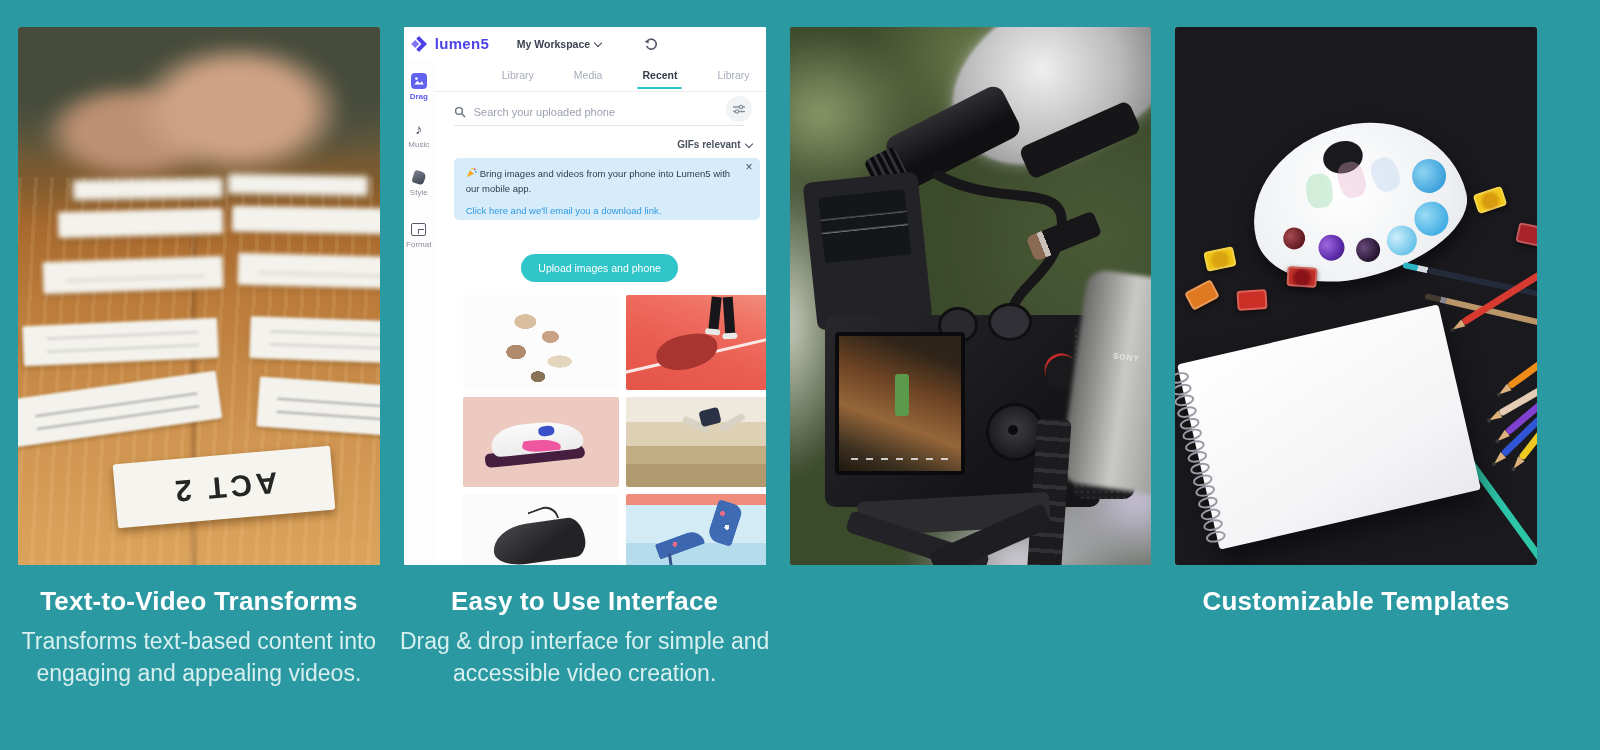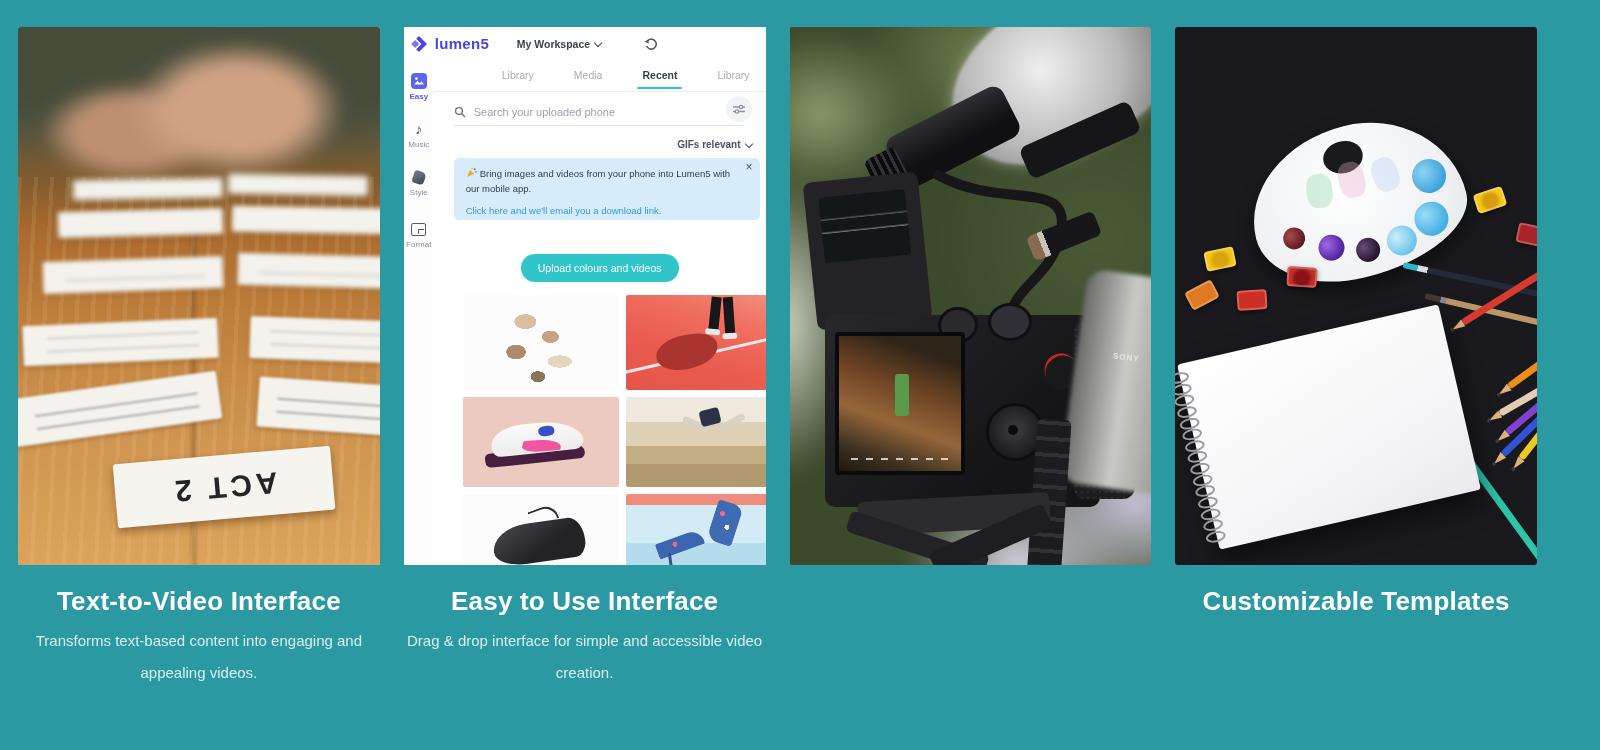--- a/index.html
+++ b/index.html
@@ -2,21 +2,21 @@
 <html><head>
 <meta charset="utf-8">
 <style>
   html,body{margin:0;padding:0;}
   body{width:1600px;height:750px;overflow:hidden;background:#2a99a2;font-family:"Liberation Sans",sans-serif;}
   .features{display:flex;gap:24px;padding:27px 63px 0 18px;}
   .feature{flex:1;min-width:0;}
   .card{position:relative;height:538px;overflow:hidden;background:#fff;border-radius:2px;}
   .caption{text-align:center;margin:0 -18px;}
   .cap-title{margin-top:21px;font-size:26px;font-weight:700;color:#ffffff;letter-spacing:.2px;}
-  .cap-desc{margin:8px auto 0;max-width:378px;font-size:15px;line-height:32px;color:#d8efef;}
+  .cap-desc{margin:8px auto 0;max-width:378px;font-size:23px;line-height:32px;color:#d8efef;}
 
   
   .tc-blur{position:absolute;inset:-14px;filter:blur(7px);
     background:
       radial-gradient(150px 95px at 60% 17%, #cfa284 0 45%, transparent 72%),
       radial-gradient(130px 70px at 33% 21%, #bd9072 0 45%, transparent 72%),
       radial-gradient(420px 150px at 50% 6%, #474c3a 0 55%, transparent 85%),
       linear-gradient(180deg,#4c5040 0%,#565b49 16%,#7e5a2e 29%,#a96a2d 38%,#bc7c3a 52%,#cf9450 74%,#dca55c 100%);}
   .tc-wood{position:absolute;left:0;right:0;top:150px;bottom:0;
     background:repeating-linear-gradient(93deg, rgba(255,228,184,.10) 0 4px, transparent 4px 16px),
@@ -214,21 +214,21 @@
       <div class="slip slip-lines" style="left:220px;top:228px;width:170px;height:32px;transform:rotate(1.5deg);filter:blur(2px);"></div>
       <div class="slip slip-lines" style="left:5px;top:295px;width:195px;height:40px;transform:rotate(-2.5deg);filter:blur(1.6px);"></div>
       <div class="slip slip-lines" style="left:232px;top:292px;width:165px;height:42px;transform:rotate(2deg);filter:blur(1.6px);"></div>
       <div class="slip slip-lines" style="left:-8px;top:358px;width:210px;height:48px;transform:rotate(-8deg);filter:blur(1.2px);"></div>
       <div class="slip slip-lines" style="left:240px;top:355px;width:160px;height:50px;transform:rotate(4deg);filter:blur(1.2px);"></div>
       <div class="act2">
           <span>ACT 2</span>
         </div>
     </div>
     <div class="caption">
-      <div class="cap-title">Text-to-Video Interface</div>
+      <div class="cap-title">Text-to-Video Transforms</div>
       <div class="cap-desc">Transforms text-based content into engaging and appealing videos.</div>
     </div>
   </div>
 
   <div class="feature">
     <div class="card">
       <div class="l5">
         <div class="l5-header">
           <div class="l5-logo">
             <svg width="16" height="16" viewBox="0 0 16 16">
@@ -250,21 +250,21 @@
         </div>
         <div class="l5-sidebar">
           <div class="sb-item sb-media">
             <span class="sb-ic">
               <svg width="16" height="16" viewBox="0 0 16 16">
                   <rect width="16" height="16" rx="4" fill="#6163f0"></rect>
                   <circle cx="5.4" cy="5.6" r="1.3" fill="#fff"></circle>
                   <path d="M3.2 11.5 L6.4 7.8 L8.8 10.3 L10.8 8.2 L12.8 11.5 Z" fill="#fff"></path>
                 </svg>
             </span>
-            <span>Easy</span>
+            <span>Drag</span>
           </div>
           <div class="sb-item sb-music">
             <span class="sb-ic music-glyph">♪</span>
             <span>Music</span>
           </div>
           <div class="sb-item sb-style">
             <span class="sb-ic"><i class="style-glyph"></i></span>
             <span>Style</span>
           </div>
           <div class="sb-item sb-format">
@@ -302,21 +302,21 @@
           <svg width="11" height="11" viewBox="0 0 11 11" style="vertical-align:-1px;margin-right:3px;">
             <path d="M1 10 L4 3 L8 7 Z" fill="#f5a623"></path>
             <circle cx="8.6" cy="2.2" r="1" fill="#e74c3c"></circle>
               <circle cx="6.2" cy="1.4" r="0.9" fill="#f1c40f"></circle>
               <circle cx="10" cy="4.8" r="0.9" fill="#3498db"></circle>
           </svg><span>Bring images and videos from your phone into Lumen5 with our mobile app.</span>
           <a class="l5-banner-link">Click here and we'll email you a download link.</a>
           <span class="l5-banner-close">×</span>
         </div>
         <div class="l5-upload">
-          <span class="l5-upload-btn">Upload colours and videos</span>
+          <span class="l5-upload-btn">Upload images and phone</span>
         </div>
         <div class="l5-grid">
           <div class="thumb t-shoes"></div>
           <div class="thumb t-court">
               <i class="leg l1"></i>
               <i class="leg l2"></i>
               <i class="shadowblob"></i>
             </div>
           <div class="thumb t-sneak">
               <i class="s-sole"></i>

